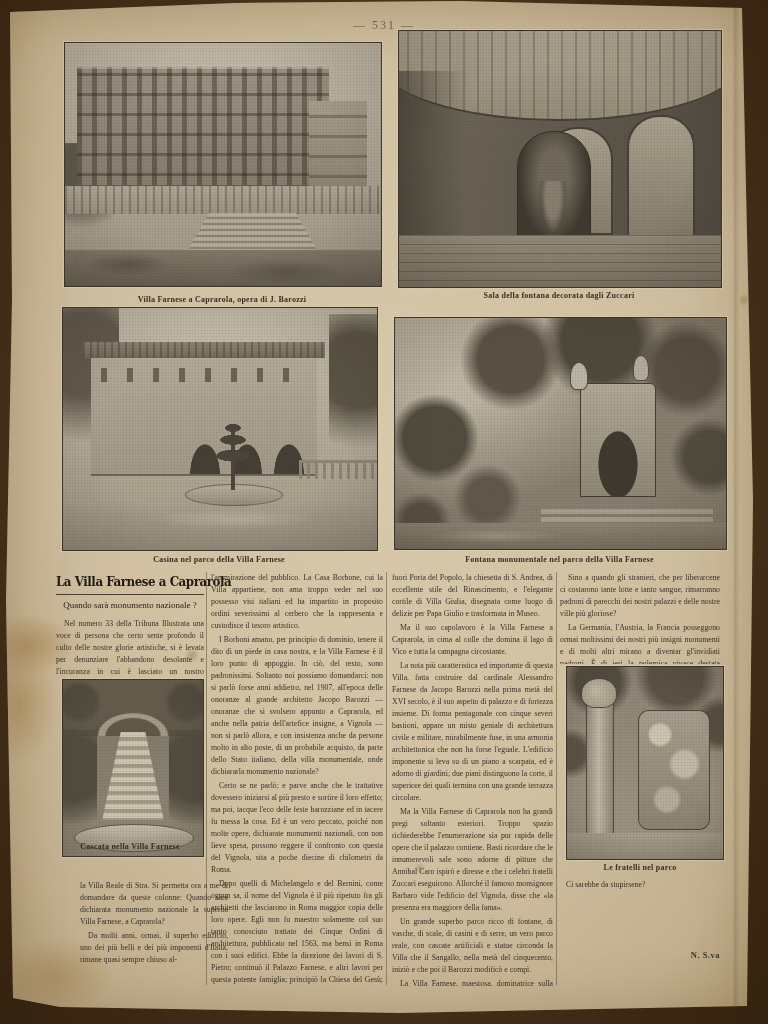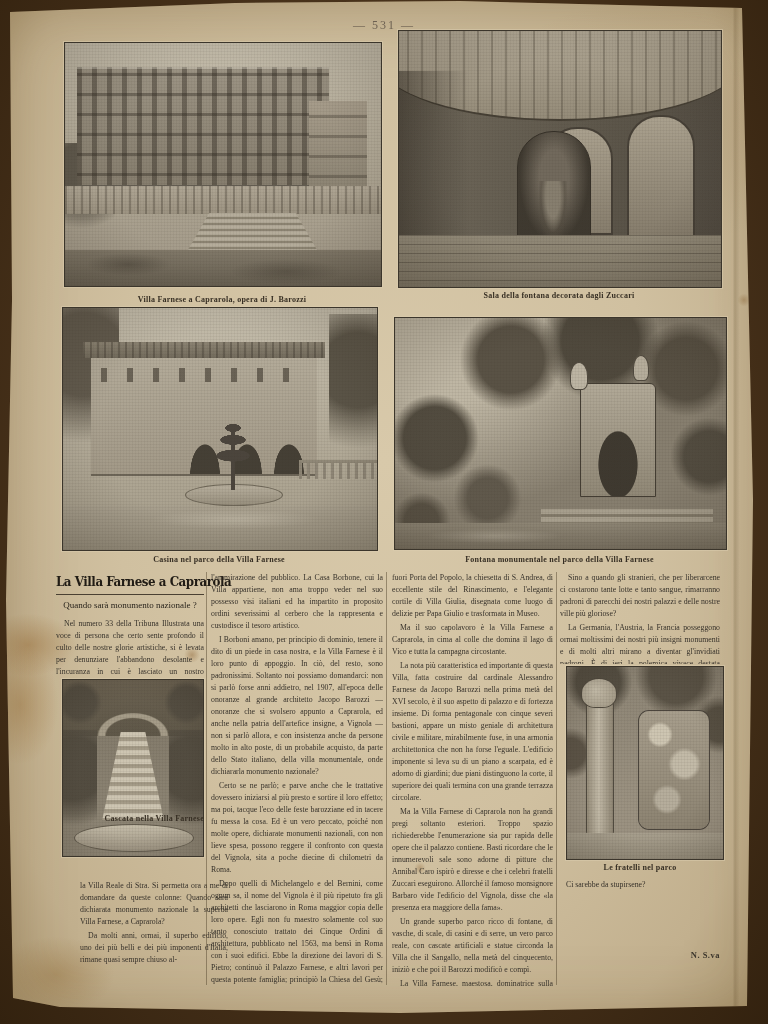--- a/index.html
+++ b/index.html
@@ -274,21 +274,21 @@
 
     <figure class="photo" style="left:62px;top:679px;width:140px;height:176px;margin:0;">
       <div class="p5-bg"></div>
       <div class="p5-archwall"></div>
       <div class="p5-sideL"></div>
       <div class="p5-sideR"></div>
       <div class="p5-cascade"></div>
       <div class="p5-basin"></div>
       <div class="grain"></div>
     </figure>
-    <div class="caption" style="left:56px;top:814px;width:148px;text-align:right;">Cascata nella Villa Farnese</div>
+    <div class="caption" style="left:56px;top:842px;width:148px;">Cascata nella Villa Farnese</div>
 
     <div class="colblock" style="left:40px;top:880px;width:148px;height:102px;margin-left:40px;">
       <p class="cont">la Villa Reale di Stra. Si permetta ora a me di domandare da queste colonne: Quando sarà dichiarata monumento nazionale la superba Villa Farnese, a Caprarola?</p>
       <p>Da molti anni, ormai, il superbo edificio, uno dei più belli e dei più imponenti d'Italia, rimane quasi sempre chiuso al-</p>
     </div>
 
     <div class="colblock" style="left:211px;top:572px;width:172px;height:414px;">
       <p class="cont">l'ammirazione del pubblico. La Casa Borbone, cui la Villa appartiene, non ama troppo veder nel suo possesso visi italiani ed ha impartito in proposito ordini severissimi al cerbero che la rappresenta e custodisce il tesoro artistico.</p>
       <p>I Borboni amano, per principio di dominio, tenere il dito di un piede in casa nostra, e la Villa Farnese è il loro punto di appoggio. In ciò, del resto, sono padronissimi. Soltanto noi possiamo domandarci: non si parlò forse anni addietro, nel 1907, all'epoca delle onoranze al grande architetto Jacopo Barozzi — onoranze che si svolsero appunto a Caprarola, ed anche nella patria dell'artefice insigne, a Vignola — non si parlò allora, e con insistenza anche da persone molto in alto poste, di un probabile acquisto, da parte dello Stato italiano, della villa monumentale, onde dichiararla monumento nazionale?</p>
       <p>Certo se ne parlò; e parve anche che le trattative dovessero iniziarsi al più presto e sortire il loro effetto; ma poi, tacque l'eco delle feste barozziane ed in tacere fu messa la cosa. Ed è un vero peccato, poiché non molte opere, dichiarate monumenti nazionali, con non lieve spesa, possono reggere il confronto con questa del Vignola, sita a poche diecine di chilometri da Roma.</p>

